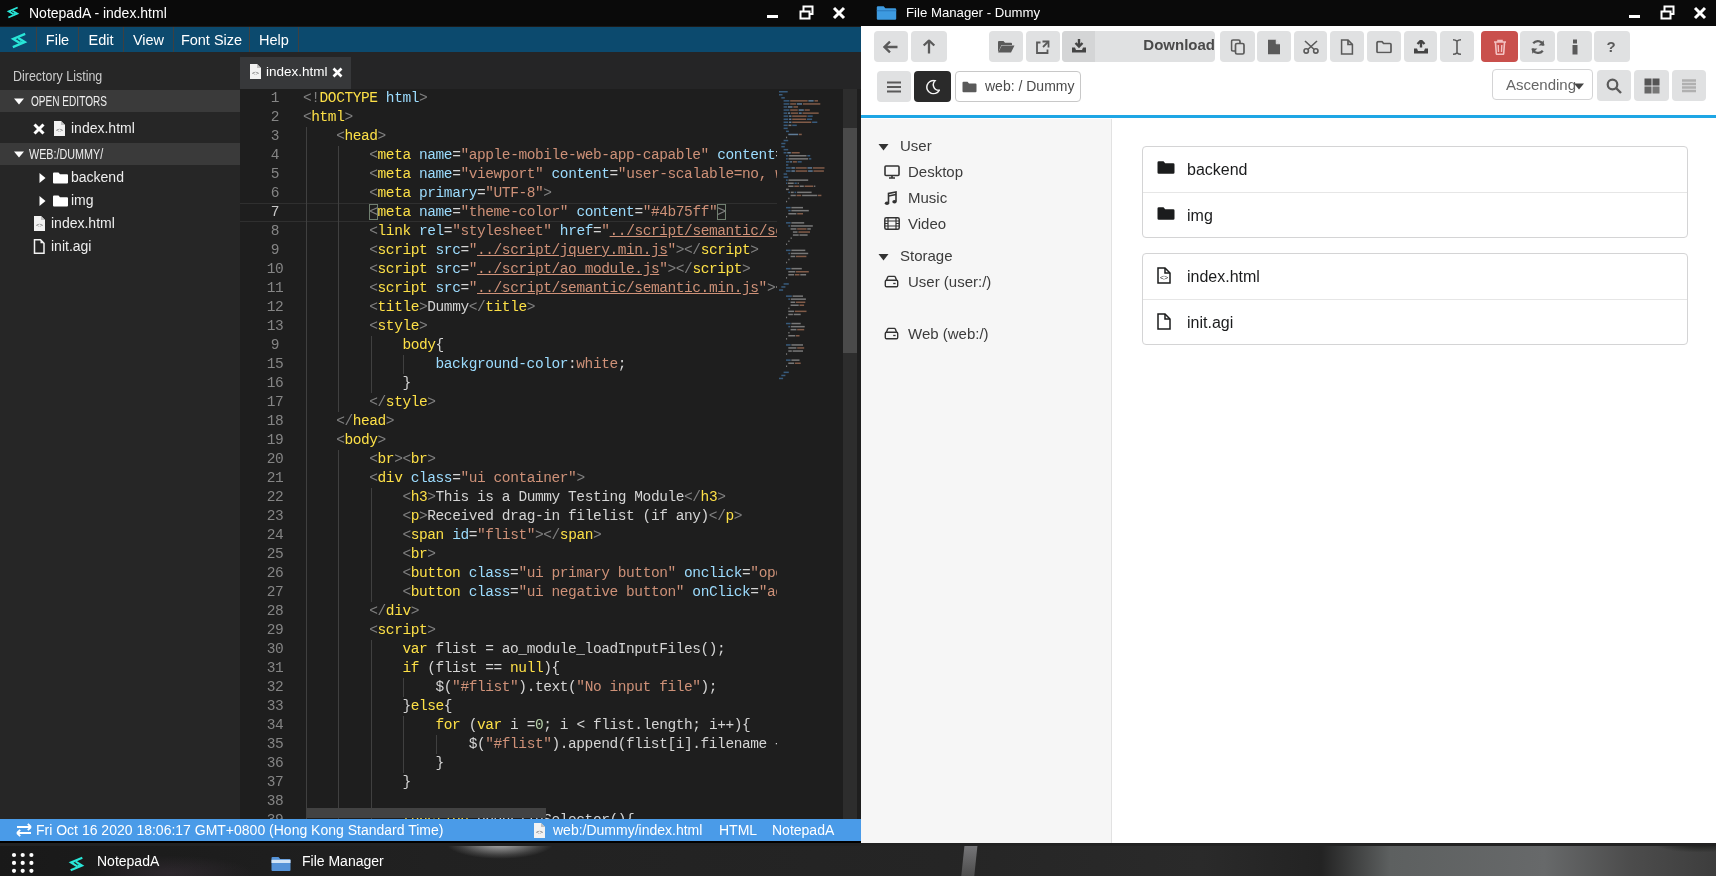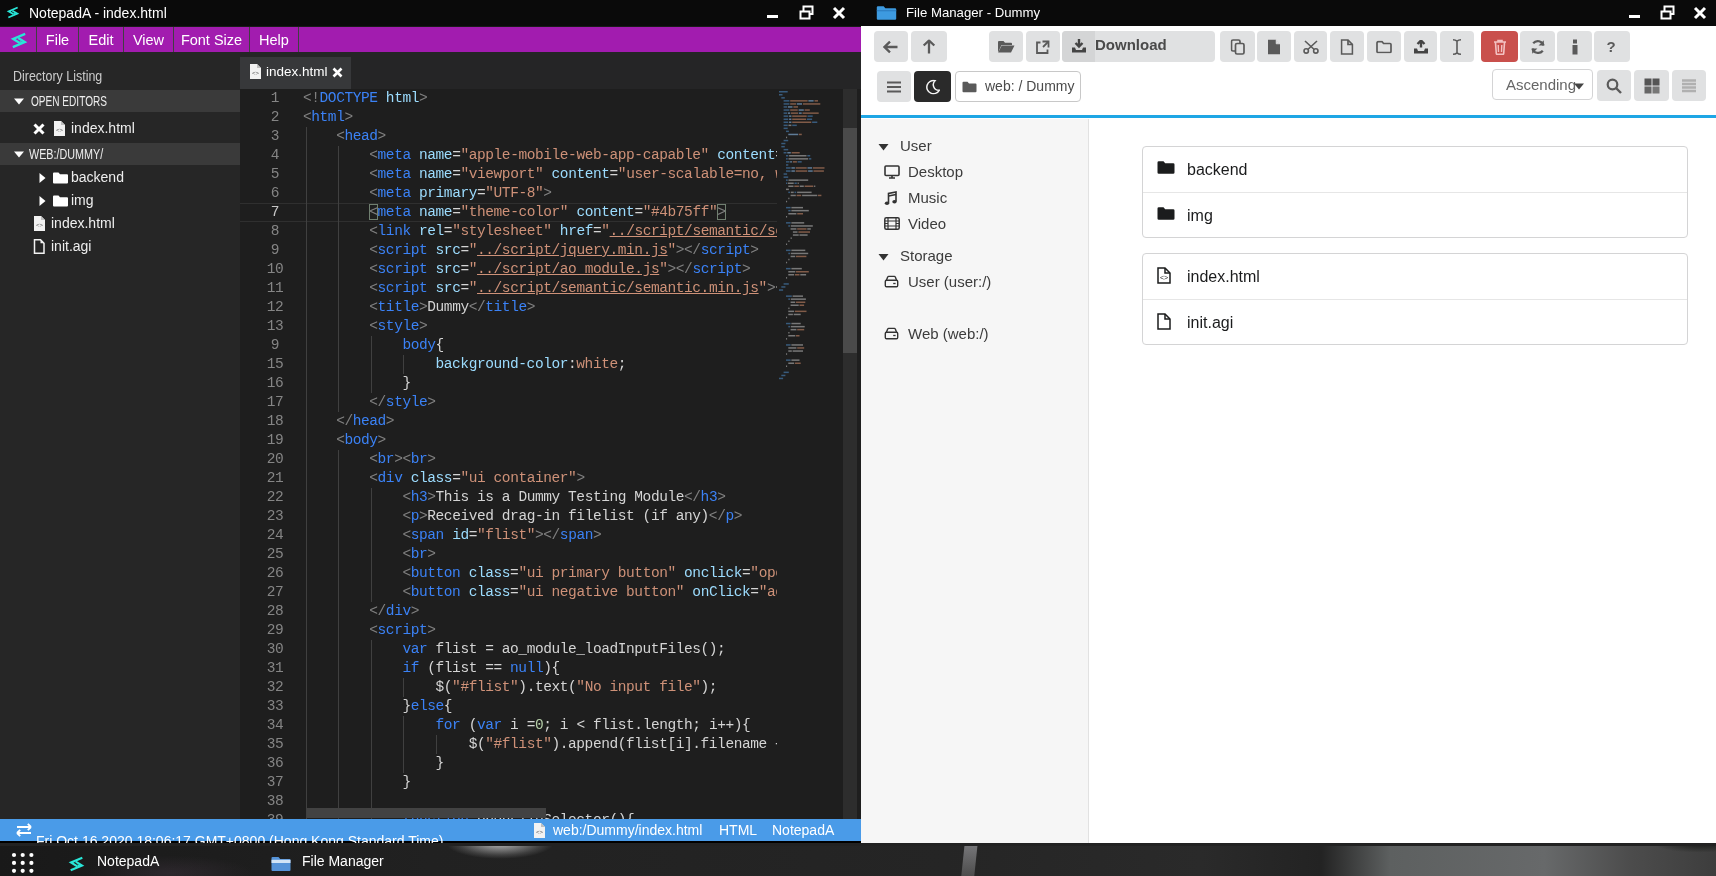--- a/index.html
+++ b/index.html
@@ -2,51 +2,51 @@
 <html><head><meta charset="UTF-8"><style>
 *{margin:0;padding:0;box-sizing:border-box}
 svg{display:block}
 html,body{width:1716px;height:876px;overflow:hidden;background:#000;font-family:"Liberation Sans",sans-serif}
 .abs{position:absolute}
 span{white-space:nowrap}
 .trow{width:251px}
 #np{position:absolute;left:0;top:0;width:861px;height:841px;background:#1e1e1e}
 #np-title{position:absolute;left:0;top:0;width:861px;height:26px;background:#0a0a0a;color:#fff}
 #np-title .tt{position:absolute;left:29px;top:5px;font-size:14px;color:#fff}
-#np-menu{position:absolute;left:0;top:26px;width:861px;height:26px;background:#a21caf;border-top:1px solid #1a1a1a}
+#np-menu{position:absolute;left:0;top:26px;width:861px;height:26px;background:#0c4a6e;border-top:1px solid #1a1a1a}
 .mi{position:absolute;top:0;height:26px;line-height:26px;color:#fff;font-size:14.5px;text-align:center;border-right:1px solid #404040}
 #np-side{position:absolute;left:0;top:52px;width:240px;height:767px;background:#262626;color:#ccc}
 .srow{position:absolute;left:0;width:240px;height:23px;line-height:23px;color:#eee;font-size:14px}
 .shead{background:#3a3a3a;height:22px;line-height:22px}
 #np-tabbar{position:absolute;left:240px;top:52px;width:621px;height:37px;background:#252526}
 #np-tab{position:absolute;left:0px;top:5px;width:111px;height:32px;background:#37383a;color:#fff;font-size:13.5px}
 #np-edit{position:absolute;left:240px;top:89px;width:621px;height:730px;background:#1e1e1e;overflow:hidden}
 .lnc{position:absolute;left:0;top:0px;width:70px;text-align:center;font-family:"Liberation Mono",monospace;font-size:14.5px;letter-spacing:-0.42px;color:#858585}
 .ln{height:19px;line-height:19px}
 .ln.cur{color:#c6c6c6}
 #codewrap{position:absolute;left:63px;top:0px;width:474px;overflow:hidden}
 .cl{height:19px;line-height:19px;white-space:pre;font-family:"Liberation Mono",monospace;font-size:14.5px;letter-spacing:-0.42px;color:#d4d4d4}
 .cl i{font-style:normal}
-i.g{color:#808080}i.t{color:#3b82f6}i.a{color:#9cdcfe}i.s{color:#ce9178}i.w{color:#d4d4d4}i.n{color:#b5cea8}
+i.g{color:#808080}i.t{color:#fde047}i.a{color:#9cdcfe}i.s{color:#ce9178}i.w{color:#d4d4d4}i.n{color:#b5cea8}
 i.u{text-decoration:underline}
 i.bm{box-shadow:inset 0 0 0 1px #707f70}
 .hl{}
 .guide{position:absolute;width:1px;background:#404040}
 #minimap{position:absolute;left:537px;top:1px}
 #vsb{position:absolute;left:603px;top:0;width:14px;height:732px;background:#2d2d2d}
 #vsb .sl{position:absolute;left:0;top:39px;width:14px;height:225px;background:#4a4a4a}
 #hsb{position:absolute;left:67px;top:719px;width:239px;height:10px;background:#424242}
 #np-status{position:absolute;left:0;top:819px;width:861px;height:22px;background:#4a9be8;color:#fff;font-size:14px}
 #fm{position:absolute;left:861px;top:0;width:855px;height:843px;background:#fff}
 #fm-title{position:absolute;left:0;top:0;width:855px;height:26px;background:#0a0a0a;color:#fff}
 #fm-title .tt{position:absolute;left:45px;top:5px;font-size:13.2px}
 .btn{position:absolute;height:31px;background:#e0e1e2;border-radius:4px}
 .btn > svg{position:absolute;left:50%;top:50%;transform:translate(-50%,-50%)}
 #bluebar{position:absolute;left:0;top:115px;width:855px;height:3px;background:#1ea6e5}
-#fm-side{position:absolute;left:0;top:119px;width:228px;height:724px;background:#f6f6f6;border-right:1px solid #e2e2e2}
+#fm-side{position:absolute;left:0;top:119px;width:251px;height:724px;background:#f6f6f6;border-right:1px solid #e2e2e2}
 #fm-main{position:absolute;left:252px;top:119px;width:603px;height:724px;background:#fff}
 .fgroup{position:absolute;left:29px;width:546px;background:#fff;border:1px solid #d4d4d5;border-radius:4px}
 .frow{position:relative;height:45px;line-height:45px;font-size:16px;color:#1b1c1d;border-top:1px solid #e6e6e6}
 .frow:first-child{border-top:none}
 .frow svg{position:absolute;left:14px;top:13px}
 .frow .fn{position:absolute;left:44px}
 .trow{position:absolute;left:0;height:26px;line-height:26px;font-size:15px;color:#3c3c3c}
 #taskbar{position:absolute;left:0;top:843px;width:1716px;height:33px;overflow:hidden}
 .tbtxt{position:absolute;top:2px;height:33px;line-height:33px;color:#fff;font-size:14px}
 </style></head><body>
@@ -436,21 +436,21 @@
       </div>
 <div id="vsb">
         <div class="sl"></div>
       </div>
       <div id="hsb"></div>
 </div>
 <div id="np-status">
 <svg class="abs" style="left:14px;top:4px" width="20" height="14">
         <path d="M3,4 h14 M17,4 l-3.2,-3.2 M17,4 l-3.2,3.2 M17,10 h-14 M3,10 l3.2,-3.2 M3,10 l3.2,3.2" stroke="#fff" stroke-width="1.8" fill="none"></path>
       </svg>
-<span class="abs" style="left:36px;top:14px">Fri Oct 16 2020 18:06:17 GMT+0800 (Hong Kong Standard Time)</span>
+<span class="abs" style="left:36px;top:3px">Fri Oct 16 2020 18:06:17 GMT+0800 (Hong Kong Standard Time)</span>
 <span class="abs" style="left:533px;top:4px">
         <svg width="13" height="15">
           <path d="M1,0 h7 l4,4 v11 h-11 Z" fill="#f2f2f2"></path>
           <path d="M8,0 l4,4 h-4 Z" fill="#c0c0c0"></path>
           <text x="3" y="11" font-size="6" fill="#555" font-family="Liberation Sans">&lt;&gt;</text>
         </svg>
       </span>
 <span class="abs" style="left:553px;top:3px">web:/Dummy/index.html</span>
 <span class="abs" style="left:719px;top:3px">HTML</span>
 <span class="abs" style="left:772px;top:3px">NotepadA</span>
@@ -500,21 +500,21 @@
 <div class="btn" style="left:201px;top:31px;width:153px;background:#e0e1e2">
       <div class="abs" style="left:0;top:0;width:33px;height:31px;background:#d4d5d6;border-radius:4px 0 0 4px">
         <span class="abs" style="left:9px;top:8px">
           <svg width="16" height="14" viewBox="0 0 16 14">
             <path d="M8,0 V7 M4.5,4 L8,7.5 L11.5,4" stroke="#444" stroke-width="2.4" fill="none"></path>
             <path d="M1,8.5 L4,8.5 L5,11 L11,11 L12,8.5 L15,8.5 L15,13.5 L1,13.5 Z" fill="#444"></path>
             <rect x="11" y="11.2" width="3" height="1.8" fill="#444"></rect>
           </svg>
         </span>
       </div>
-      <span class="abs" style="left:33px;top:5px;width:120px;text-align:left;font-weight:bold;font-size:15px;color:#4a4a4a">Download</span>
+      <span class="abs" style="left:33px;top:5px;width:120px;text-align:right;font-weight:bold;font-size:15px;color:#4a4a4a">Download</span>
     </div>
 <div class="btn" style="left:359px;top:31px;width:35px">
       <svg width="15" height="16" viewBox="0 0 15 16">
         <rect x="1" y="1" width="8.5" height="11" rx="1.5" fill="none" stroke="#5a5a5a" stroke-width="1.7"></rect>
         <rect x="5" y="4.5" width="8.5" height="10.5" rx="1.5" fill="#e0e1e2" stroke="#5a5a5a" stroke-width="1.7"></rect>
       </svg>
     </div>
 <div class="btn" style="left:396px;top:31px;width:34px">
       <svg width="14" height="16" viewBox="0 0 14 16">
         <path d="M1,0.8 h8 l4,4.2 v10.2 h-12 Z" fill="#5a5a5a"></path>

